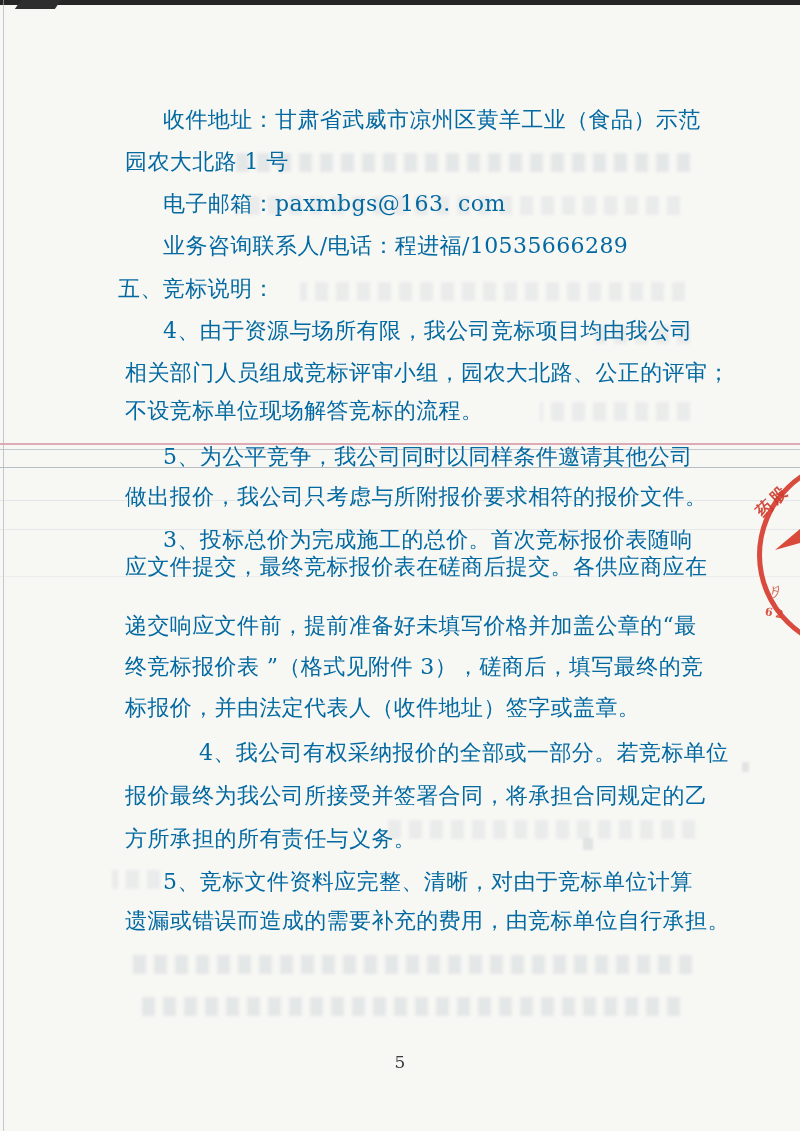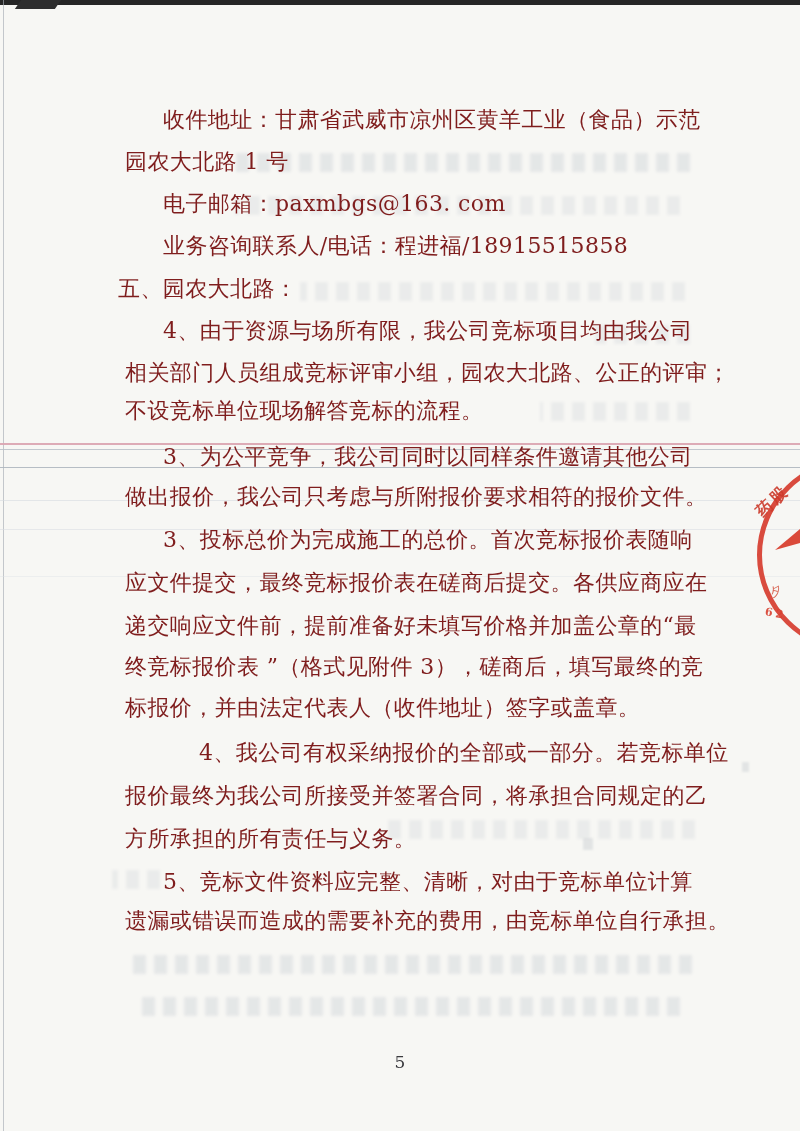--- a/index.html
+++ b/index.html
@@ -15,21 +15,21 @@
   
   .fold{position:absolute;left:0;width:800px;}
   .fold.pink{top:443px;height:2px;background:#dba6b2;opacity:.95;}
   .fold.g1{top:449px;height:1px;background:#b9bfc7;opacity:.85;}
   .fold.g2{top:467px;height:1px;background:#aeb6bf;opacity:.9;}
   .fold.g3{top:500px;height:1px;background:#d5dadf;opacity:.6;}
   .fold.g4{top:529px;height:1px;background:#d8dde2;opacity:.55;}
   .fold.g5{top:576px;height:1px;background:#dde2e6;opacity:.4;}
   
   .tline{
-    position:absolute;font-size:22px;line-height:26px;color:#7f1d1d;
+    position:absolute;font-size:22px;line-height:26px;color:#0369a1;
     white-space:nowrap;letter-spacing:.4px;
   }
   .pagenum{position:absolute;left:0;top:1052px;width:800px;text-align:center;
     font-size:17px;color:#3a3a3e;}
   
   .ghost{
     position:absolute;height:19px;opacity:.13;filter:blur(1.4px);
     background:repeating-linear-gradient(90deg,#6f7f96 0 13px,transparent 13px 21px);
     transform:scaleX(-1);
   }
@@ -80,29 +80,29 @@
 <div class="ghost lite" style="left:380px;top:820px;width:315px;"></div>
 <div class="ghost lite" style="left:112px;top:870px;width:48px;"></div>
 <div class="ghost" style="left:132px;top:955px;width:560px;"></div>
 <div class="ghost" style="left:142px;top:997px;width:538px;"></div>
 <div class="smudge" style="left:583px;top:838px;width:10px;height:12px;"></div>
 <div class="smudge" style="left:742px;top:762px;width:7px;height:10px;"></div>
 
 <div class="tline" style="left:163px;top:107px;">收件地址：甘肃省武威市凉州区黄羊工业（食品）示范</div>
 <div class="tline" style="left:125px;top:149px;">园农大北路 1 号</div>
 <div class="tline" style="left:163px;top:191px;">电子邮箱：paxmbgs@163. com</div>
-<div class="tline" style="left:163px;top:233px;">业务咨询联系人/电话：程进福/18915515858</div>
-<div class="tline" style="left:118px;top:276px;">五、园农大北路：</div>
+<div class="tline" style="left:163px;top:233px;">业务咨询联系人/电话：程进福/10535666289</div>
+<div class="tline" style="left:118px;top:276px;">五、竞标说明：</div>
 <div class="tline" style="left:163px;top:318px;">4、由于资源与场所有限，我公司竞标项目均由我公司</div>
 <div class="tline" style="left:125px;top:360px;">相关部门人员组成竞标评审小组，园农大北路、公正的评审；</div>
 <div class="tline" style="left:125px;top:398px;">不设竞标单位现场解答竞标的流程。</div>
-<div class="tline" style="left:163px;top:444px;">3、为公平竞争，我公司同时以同样条件邀请其他公司</div>
+<div class="tline" style="left:163px;top:444px;">5、为公平竞争，我公司同时以同样条件邀请其他公司</div>
 <div class="tline" style="left:125px;top:484px;">做出报价，我公司只考虑与所附报价要求相符的报价文件。</div>
 <div class="tline" style="left:163px;top:527px;">3、投标总价为完成施工的总价。首次竞标报价表随响</div>
-<div class="tline" style="left:125px;top:570px;">应文件提交，最终竞标报价表在磋商后提交。各供应商应在</div>
+<div class="tline" style="left:125px;top:554px;">应文件提交，最终竞标报价表在磋商后提交。各供应商应在</div>
 <div class="tline" style="left:125px;top:613px;">递交响应文件前，提前准备好未填写价格并加盖公章的“最</div>
 <div class="tline" style="left:125px;top:654px;">终竞标报价表 ”（格式见附件 3），磋商后，填写最终的竞</div>
 <div class="tline" style="left:125px;top:695px;">标报价，并由法定代表人（收件地址）签字或盖章。</div>
 <div class="tline" style="left:163px;top:740px;margin-left:36px;">4、我公司有权采纳报价的全部或一部分。若竞标单位</div>
 <div class="tline" style="left:125px;top:783px;">报价最终为我公司所接受并签署合同，将承担合同规定的乙</div>
 <div class="tline" style="left:125px;top:826px;">方所承担的所有责任与义务。</div>
 <div class="tline" style="left:163px;top:869px;">5、竞标文件资料应完整、清晰，对由于竞标单位计算</div>
 <div class="tline" style="left:125px;top:908px;">遗漏或错误而造成的需要补充的费用，由竞标单位自行承担。</div>
 
 <div class="pagenum">5</div>

